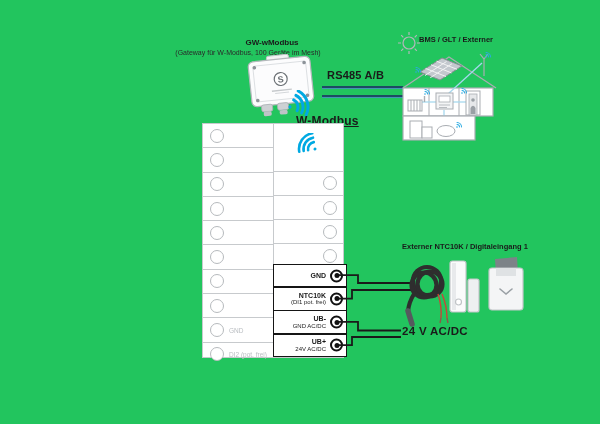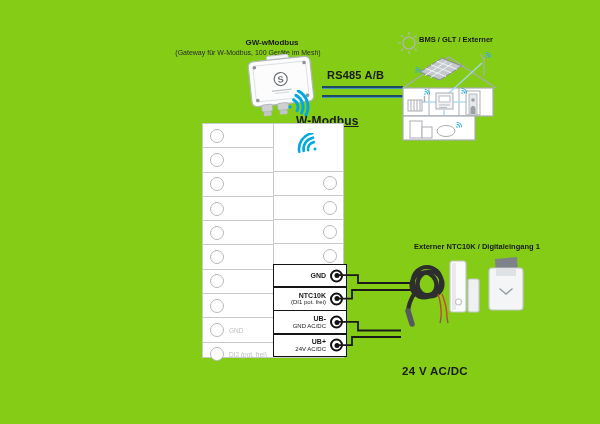--- a/index.html
+++ b/index.html
@@ -1,16 +1,16 @@
 <!DOCTYPE html>
 <html><head>
 <meta charset="utf-8">
 <style>
   html,body{margin:0;padding:0;background:#fff;}
-  .canvas{position:relative;width:600px;height:424px;background:#84cc16;overflow:hidden;
+  .canvas{position:relative;width:600px;height:424px;background:#22c55e;overflow:hidden;
           font-family:"Liberation Sans",sans-serif;color:#1a1a1a;}
   .abs{position:absolute;}
 
   
   .dev-title{left:212px;top:38px;width:120px;text-align:center;font-size:8px;font-weight:bold;}
   .dev-sub{left:160px;top:49px;width:176px;text-align:center;font-size:7px;color:#2a2a2a;}
 
   
   .rs-label{left:327px;top:69px;font-size:11px;font-weight:bold;letter-spacing:.2px;}
   .bus-line{left:322px;width:81px;height:3px;
@@ -40,22 +40,22 @@
          box-sizing:border-box;background:#fff;display:flex;align-items:center;}
   .acell .txt{position:absolute;right:20px;top:0;bottom:0;display:flex;flex-direction:column;justify-content:center;text-align:right;line-height:1.1;}
   .acell .l1{font-size:7px;font-weight:bold;}
   .acell .l2{font-size:6px;}
   .tdot{position:absolute;right:3px;top:50%;transform:translateY(-50%);width:13px;height:13px;
         border:2px solid #111;border-radius:50%;background:#fff;box-sizing:border-box;}
   .tdot::after{content:"";position:absolute;left:50%;top:50%;transform:translate(-50%,-50%);
         width:5px;height:5px;border-radius:50%;background:#111;}
 
   
-  .ext-label{left:414px;top:242px;font-size:7.5px;font-weight:bold;}
-  .power-label{left:402px;top:325px;font-size:11.5px;font-weight:bold;letter-spacing:.3px;margin-top:40px;}
+  .ext-label{left:402px;top:242px;font-size:7.5px;font-weight:bold;}
+  .power-label{left:402px;top:325px;font-size:11.5px;font-weight:bold;letter-spacing:.3px;}
 
   svg{display:block;}
   .wires{left:0;top:0;pointer-events:none;}
 </style>
 </head>
 <body>
 
 <div class="canvas">
 
   <div class="abs dev-title">GW-wModbus</div>

